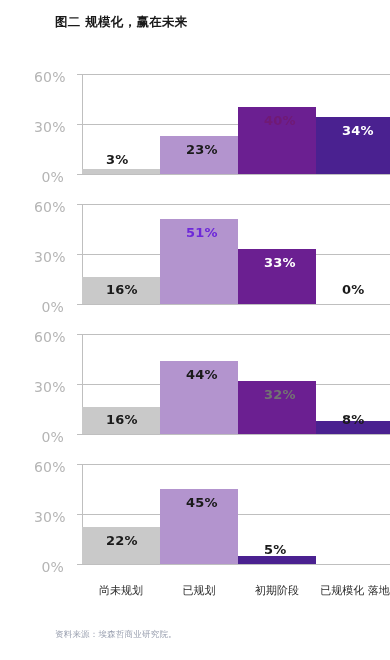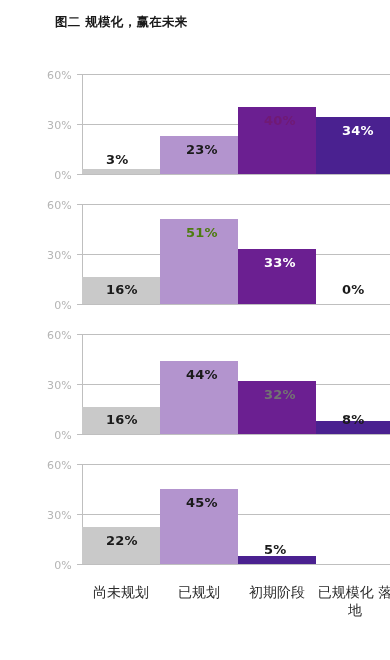--- a/index.html
+++ b/index.html
@@ -73,24 +73,24 @@
     left: 60px;
     top: 10px;
     width: 1px;
     height: 100px;
     background: #bfbfbf;
   }
 
   
   .ytick {
     position: absolute;
-    right: 4px;
+    right: 12px;
     width: 30px;
     text-align: right;
-    font-size: 11px;
+    font-size: 14px;
     color: #b5b5b5;
     letter-spacing: 0.2px;
   }
   .ylabels {
     position: absolute;
     left: 22px;
     top: 10px;
     width: 32px;
     height: 100px;
   }
@@ -143,21 +143,21 @@
   .xlabels {
     position: relative;
     left: 60px;
     width: 312px;
     display: flex;
     margin-top: 2px;
   }
   .xlabel {
     width: 78px;
     text-align: center;
-    font-size: 14px;
+    font-size: 11px;
     color: #2b2b2b;
     line-height: 1.25;
   }
 
   
   .source {
     position: absolute;
     left: 33px;
     top: 629px;
     font-size: 8.5px;
@@ -222,21 +222,21 @@
           <div class="gridline g60"></div>
           <div class="gridline g30"></div>
           <div class="gridline g0"></div>
           <div class="bars">
             <div class="barslot">
               <div class="bar" style="height: 27px; background: rgb(201, 201, 201);"></div>
               <div class="barlabel" style="color: rgb(26, 26, 26); top: 78px; left: 24px;">16%</div>
             </div>
             <div class="barslot">
               <div class="bar" style="height: 85px; background: rgb(179, 148, 206);"></div>
-              <div class="barlabel" style="color: #4d7c0f; top: 21px; left: 26px;">51%</div>
+              <div class="barlabel" style="color: #6d28d9; top: 21px; left: 26px;">51%</div>
             </div>
             <div class="barslot">
               <div class="bar" style="height: 55px; background: rgb(107, 31, 145);"></div>
               <div class="barlabel" style="color: rgb(255, 255, 255); top: 51px; left: 26px;">33%</div>
             </div>
             <div class="barslot">
               <div class="barlabel" style="color: rgb(26, 26, 26); top: 78px; left: 26px;">0%</div>
             </div>
           </div>
         </div>
@@ -307,14 +307,15 @@
       </div>
       <div class="xlabels">
         <div class="xlabel">尚未规划</div>
         <div class="xlabel">已规划</div>
         <div class="xlabel">初期阶段</div>
         <div class="xlabel">已规模化
 落地</div>
       </div>
     </div>
 
+  <div class="source">资料来源：埃森哲商业研究院。</div>
 
 </div>
 
 </body></html>

